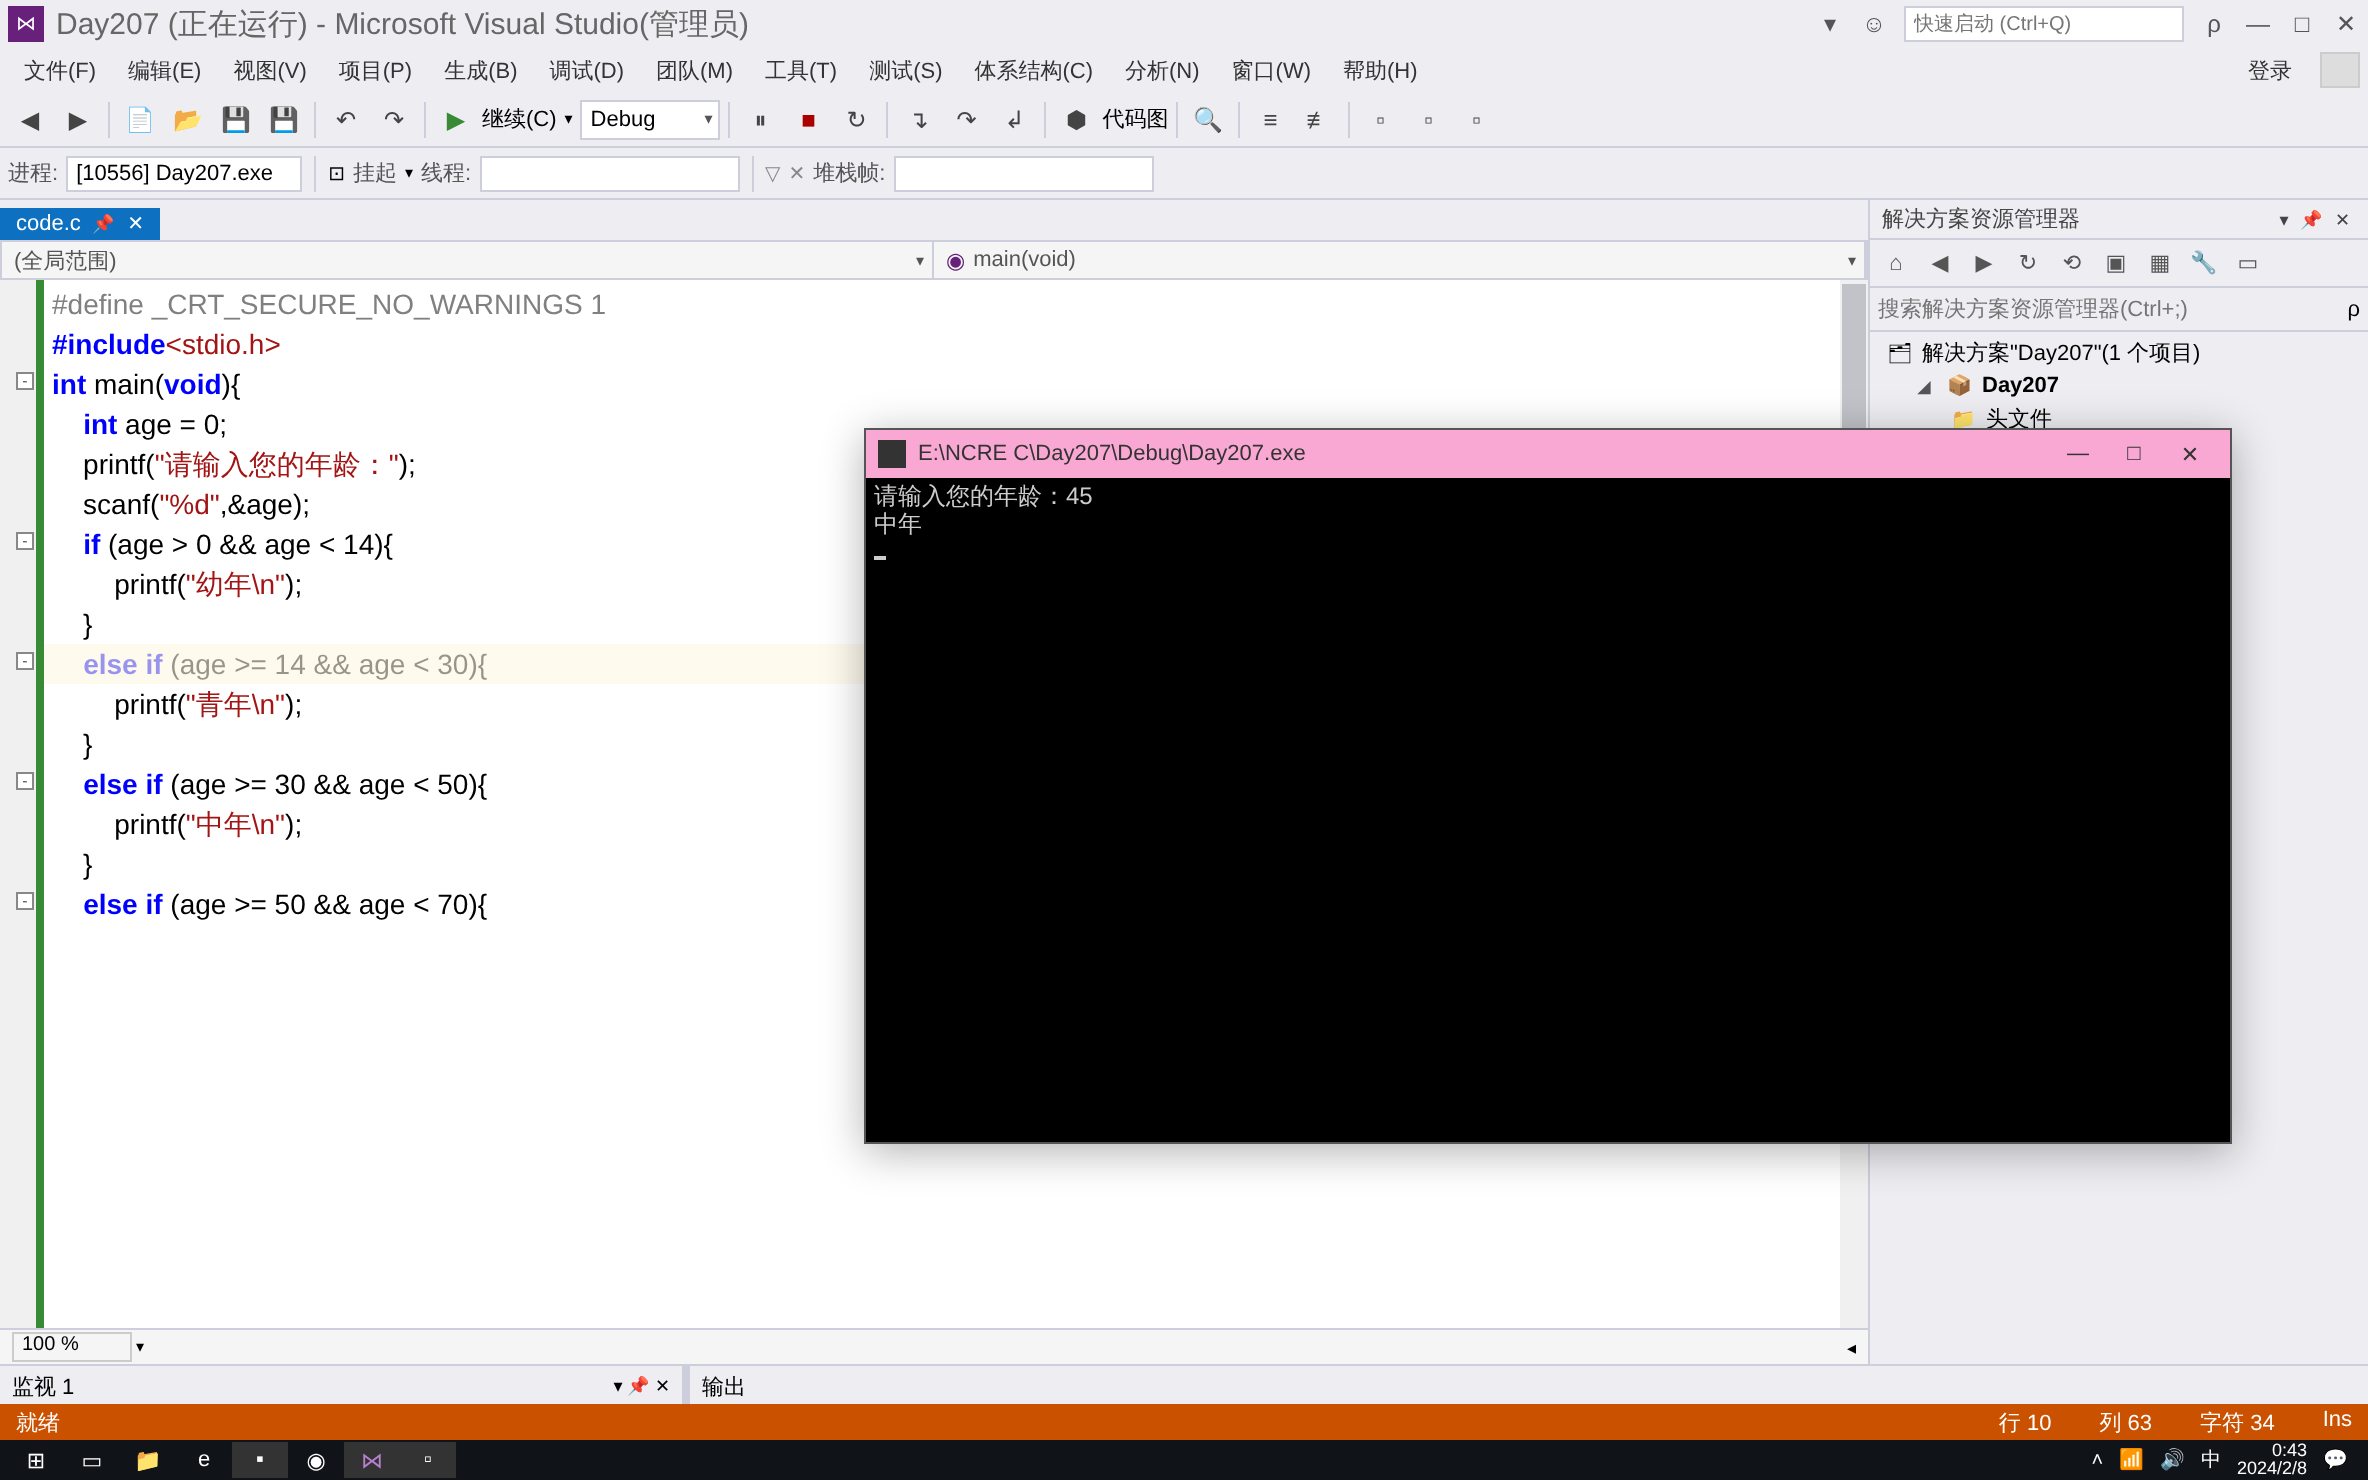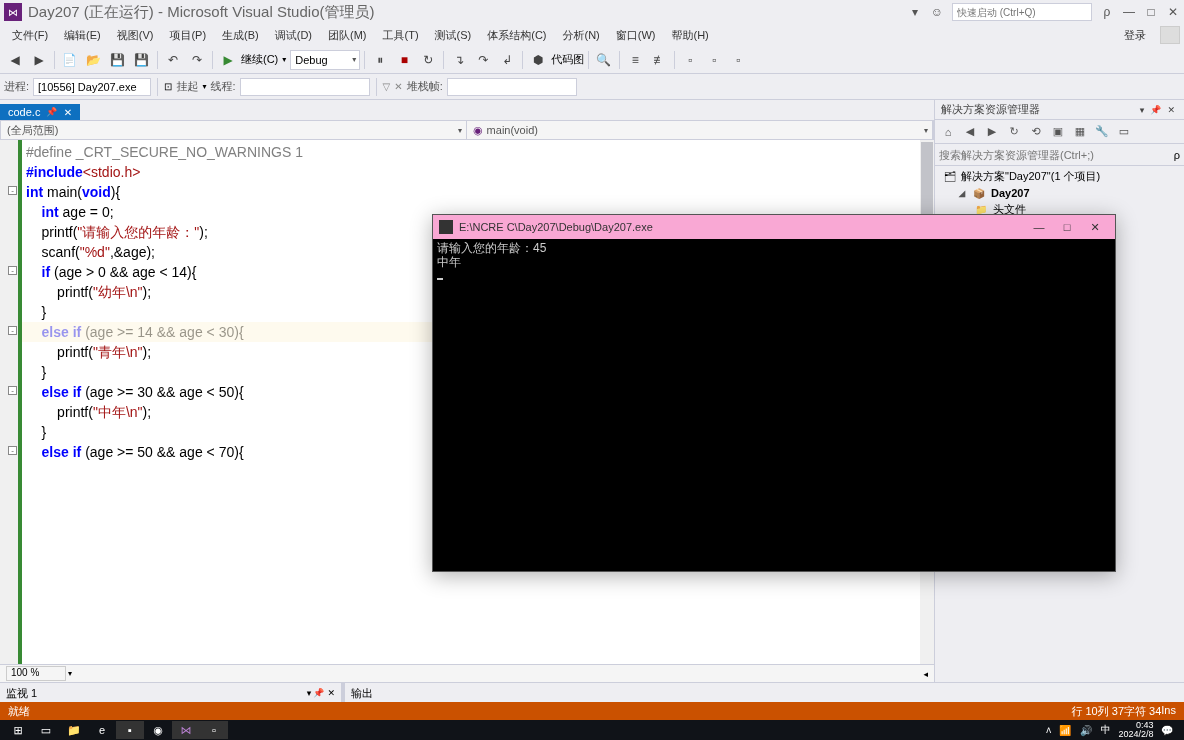--- a/index.html
+++ b/index.html
@@ -84,21 +84,21 @@
 .bottom-panels { height: 218px; display: flex; border-top: 1px solid #cccedb; }
 .watch-panel { width: 345px; background: #f5f5f5; border-right: 4px solid #cccedb; display: flex; flex-direction: column; }
 .output-panel { flex: 1; background: #f5f5f5; display: flex; flex-direction: column; min-width: 0; }
 .bp-header { height: 20px; background: #eeeef2; display: flex; align-items: center; padding: 0 6px; font-size: 11px; }
 .bp-headers-row { height: 18px; background: #f0f0f0; display: flex; border-bottom: 1px solid #ccc; }
 .bp-col { flex: 1; padding: 1px 6px; font-size: 11px; color: #555; border-right: 1px solid #ccc; }
 .output-text { flex: 1; background: white; font-family: Consolas, monospace; font-size: 11px; padding: 4px; white-space: pre; overflow: hidden; color: #333; }
 
 
 .status-bar { height: 18px; background: #ca5100; color: white; display: flex; align-items: center; padding: 0 8px; font-size: 11px; position: absolute; bottom: 20px; left: 0; right: 0; }
-.status-bar .sb-right { margin-left: auto; display: flex; }
+.status-bar .sb-right { margin-left: auto; display: flex; gap: 24px; }
 
 
 .taskbar { height: 20px; background: #101318; position: absolute; bottom: 0; left: 0; right: 0; display: flex; align-items: center; padding: 0 4px; }
 .task-item { width: 28px; height: 18px; display: flex; align-items: center; justify-content: center; color: white; cursor: pointer; font-size: 11px; }
 .task-item.active { background: #333; }
 .systray { margin-left: auto; display: flex; align-items: center; color: white; font-size: 10px; gap: 8px; padding-right: 6px; }
 .clock { text-align: right; line-height: 9px; font-size: 9px; }
 
 
 .console-win { position: absolute; left: 432px; top: 214px; width: 684px; height: 358px; background: black; border: 1px solid #555; box-shadow: 0 4px 20px rgba(0,0,0,0.3); z-index: 100; }
@@ -314,21 +314,21 @@
 线程 0x2a18 已退出
 线程 0x2894 已退出</div>
 
   </div>
 </div>
 
 <div class="status-bar">
   <span>就绪</span>
   <div class="sb-right">
     <span>行 10</span>
-    <span>列 37</span>
+    <span>列 63</span>
     <span>字符 34</span>
     <span>Ins</span>
   </div>
 </div>
 
 <div class="taskbar">
   <div class="task-item">⊞</div>
   <div class="task-item">▭</div>
   <div class="task-item">📁</div>
   <div class="task-item">e</div>

